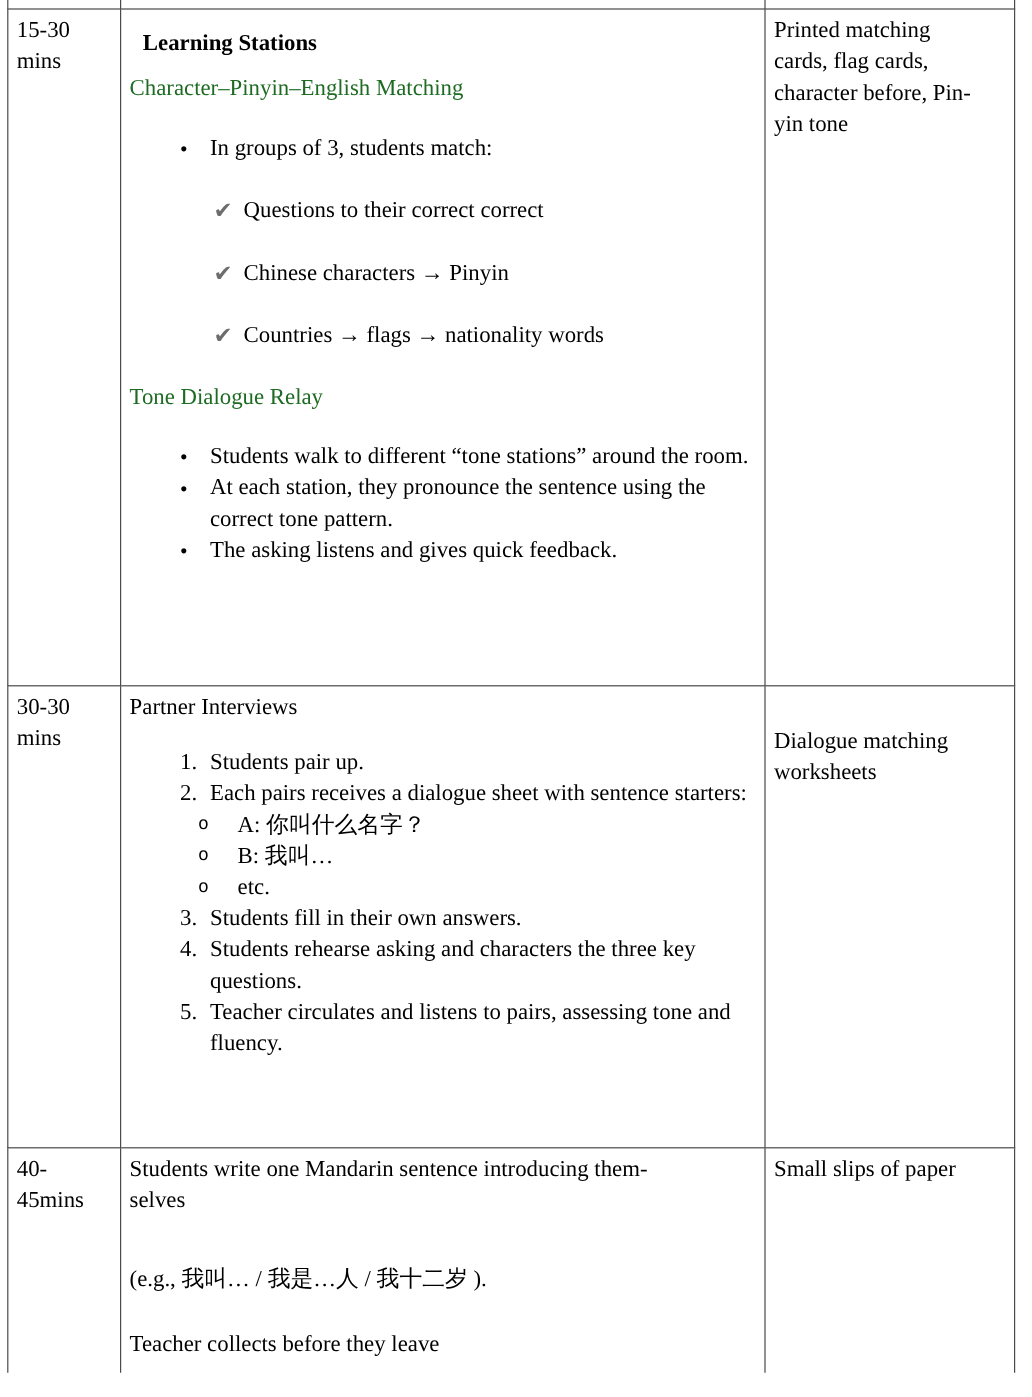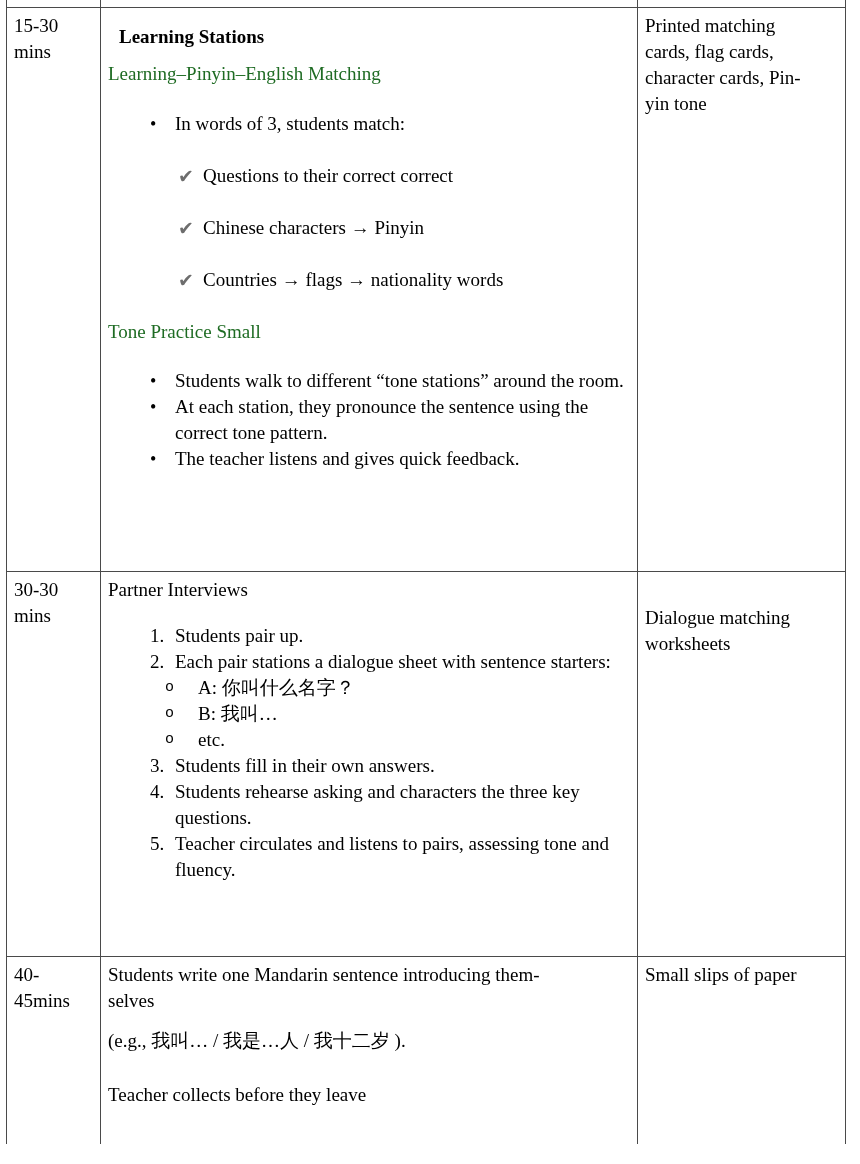--- a/index.html
+++ b/index.html
@@ -50,21 +50,21 @@
   .ul2 .marker{flex:0 0 25px;margin-left:42px;font-size:18px;}
   .ol{margin-top:20px;}
   .ol .num{flex:0 0 25px;margin-left:42px;}
   .subs .marker{
     flex:0 0 33px;margin-left:57px;
     font-family:"Liberation Mono", monospace;font-size:15px;line-height:26px;
   }
   .txt{flex:1 1 auto;}
   b{font-weight:normal;}
   .mat-row2{margin-top:28px;}
-  .p2{margin-top:14px;}
+  .p2{margin-top:40px;}
   .p3{margin-top:28px;}
 </style>
 </head>
 <body>
 
 <div class="doc">
   <table class="plan">
     <colgroup>
       <col style="width:94px">
         <col style="width:537px">
@@ -78,83 +78,83 @@
       <td></td>
     </tr>
 
     <tr class="row1">
       <td class="time">
         <div>15-30</div>
         <div>mins</div>
       </td>
       <td>
         <div class="title-bold">Learning Stations</div>
-        <div class="green sub1">Learning–Pinyin–English Matching</div>
+        <div class="green sub1">Character–Pinyin–English Matching</div>
 
         <div class="li ul1">
           <span class="marker">•</span>
-          <span class="txt">In words of 3, students match:</span>
+          <span class="txt">In groups of 3, students match:</span>
         </div>
 
         <div class="checks">
           <div class="li">
             <span class="marker">✔</span>
             <span class="txt">Questions to their correct correct</span>
           </div>
           <div class="li">
             <span class="marker">✔</span>
             <span class="txt">Chinese characters → Pinyin</span>
           </div>
           <div class="li">
             <span class="marker">✔</span>
             <span class="txt">Countries → flags → nationality words</span>
           </div>
         </div>
 
-        <div class="green sub2">Tone Practice Small</div>
+        <div class="green sub2">Tone Dialogue Relay</div>
 
         <div class="ul2">
           <div class="li">
             <span class="marker">•</span>
             <span class="txt">Students walk to different “tone stations” around the room.</span>
           </div>
           <div class="li">
             <span class="marker">•</span>
             <span class="txt">At each station, they pronounce the sentence using the correct tone pattern.</span>
           </div>
           <div class="li">
             <span class="marker">•</span>
-            <span class="txt">The teacher listens and gives quick feedback.</span>
+            <span class="txt">The asking listens and gives quick feedback.</span>
           </div>
         </div>
       </td>
       <td>
         <div>Printed matching</div>
         <div>cards, flag cards,</div>
-        <div>character cards, Pin-</div>
+        <div>character before, Pin-</div>
         <div>yin tone</div>
       </td>
     </tr>
 
     <tr class="row2">
       <td class="time">
         <div>30-30</div>
         <div>mins</div>
       </td>
       <td>
         <div>Partner Interviews</div>
 
         <div class="ol">
           <div class="li">
             <span class="num">1.</span>
             <span class="txt">Students pair up.</span>
           </div>
           <div class="li">
             <span class="num">2.</span>
-            <span class="txt"><span>Each pair stations a </span><b>dialogue sheet</b><span> with sentence starters:</span></span>
+            <span class="txt"><span>Each pairs receives a </span><b>dialogue sheet</b><span> with sentence starters:</span></span>
           </div>
 
           <div class="subs">
             <div class="li">
               <span class="marker">o</span>
               <span class="txt">A: 你叫什么名字？</span>
             </div>
             <div class="li">
               <span class="marker">o</span>
               <span class="txt">B: 我叫…</span>

